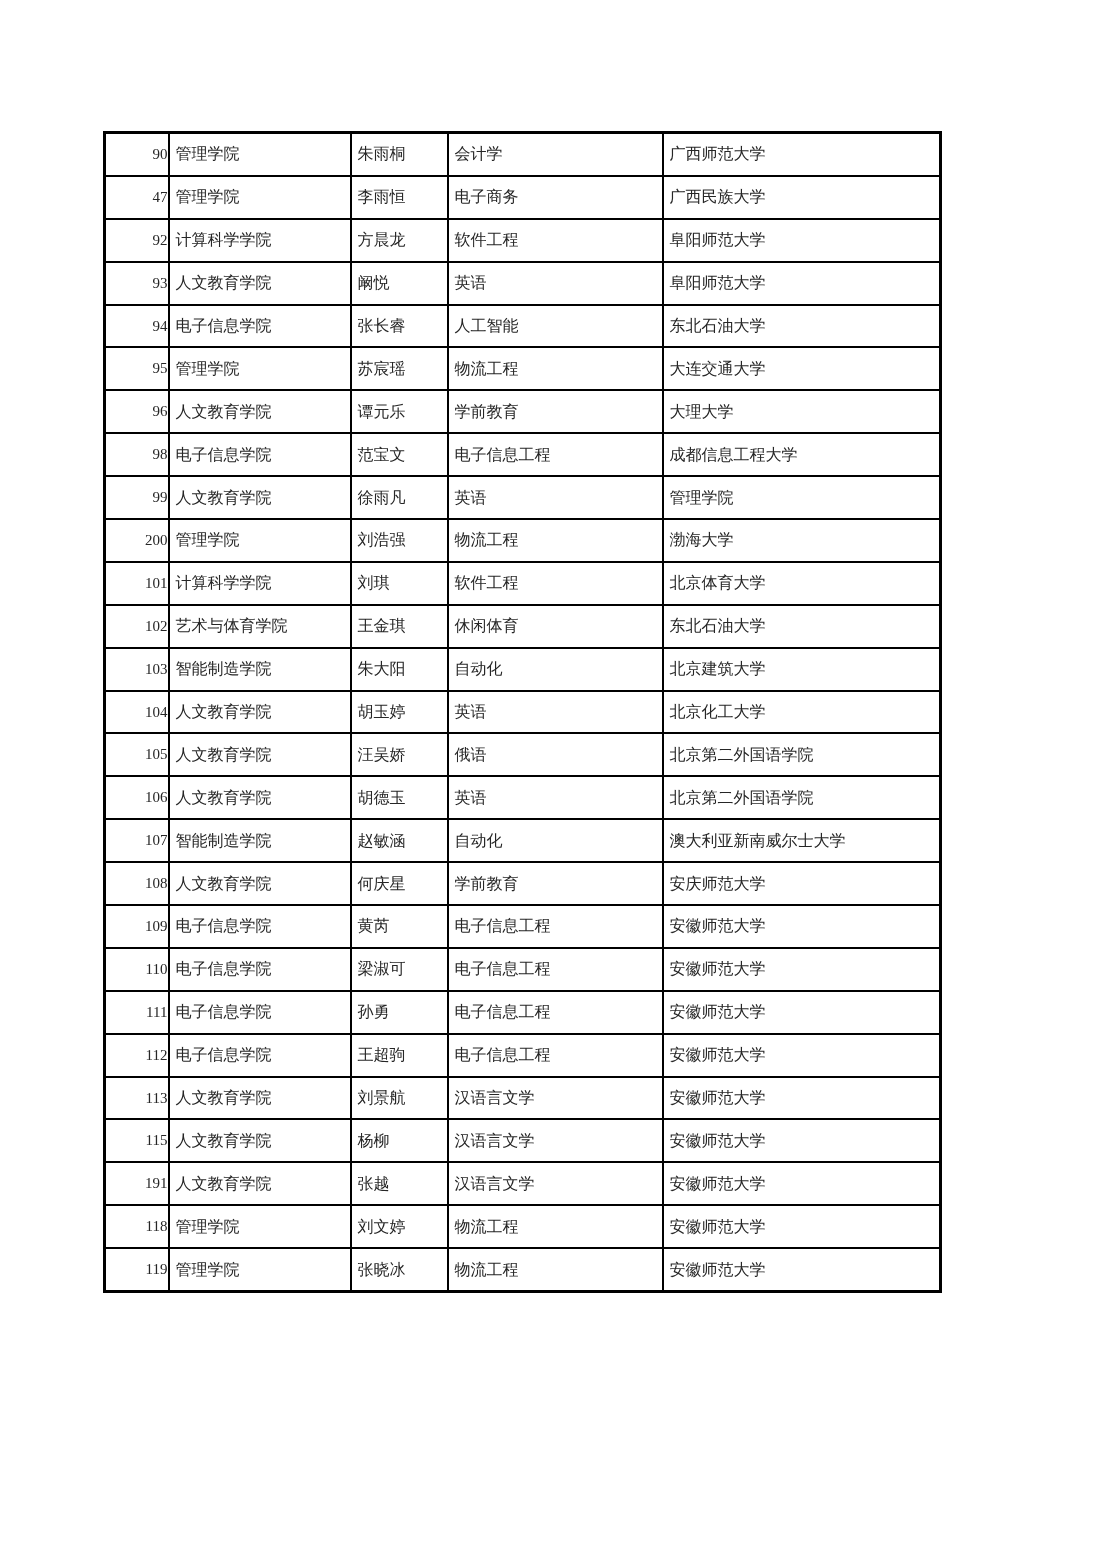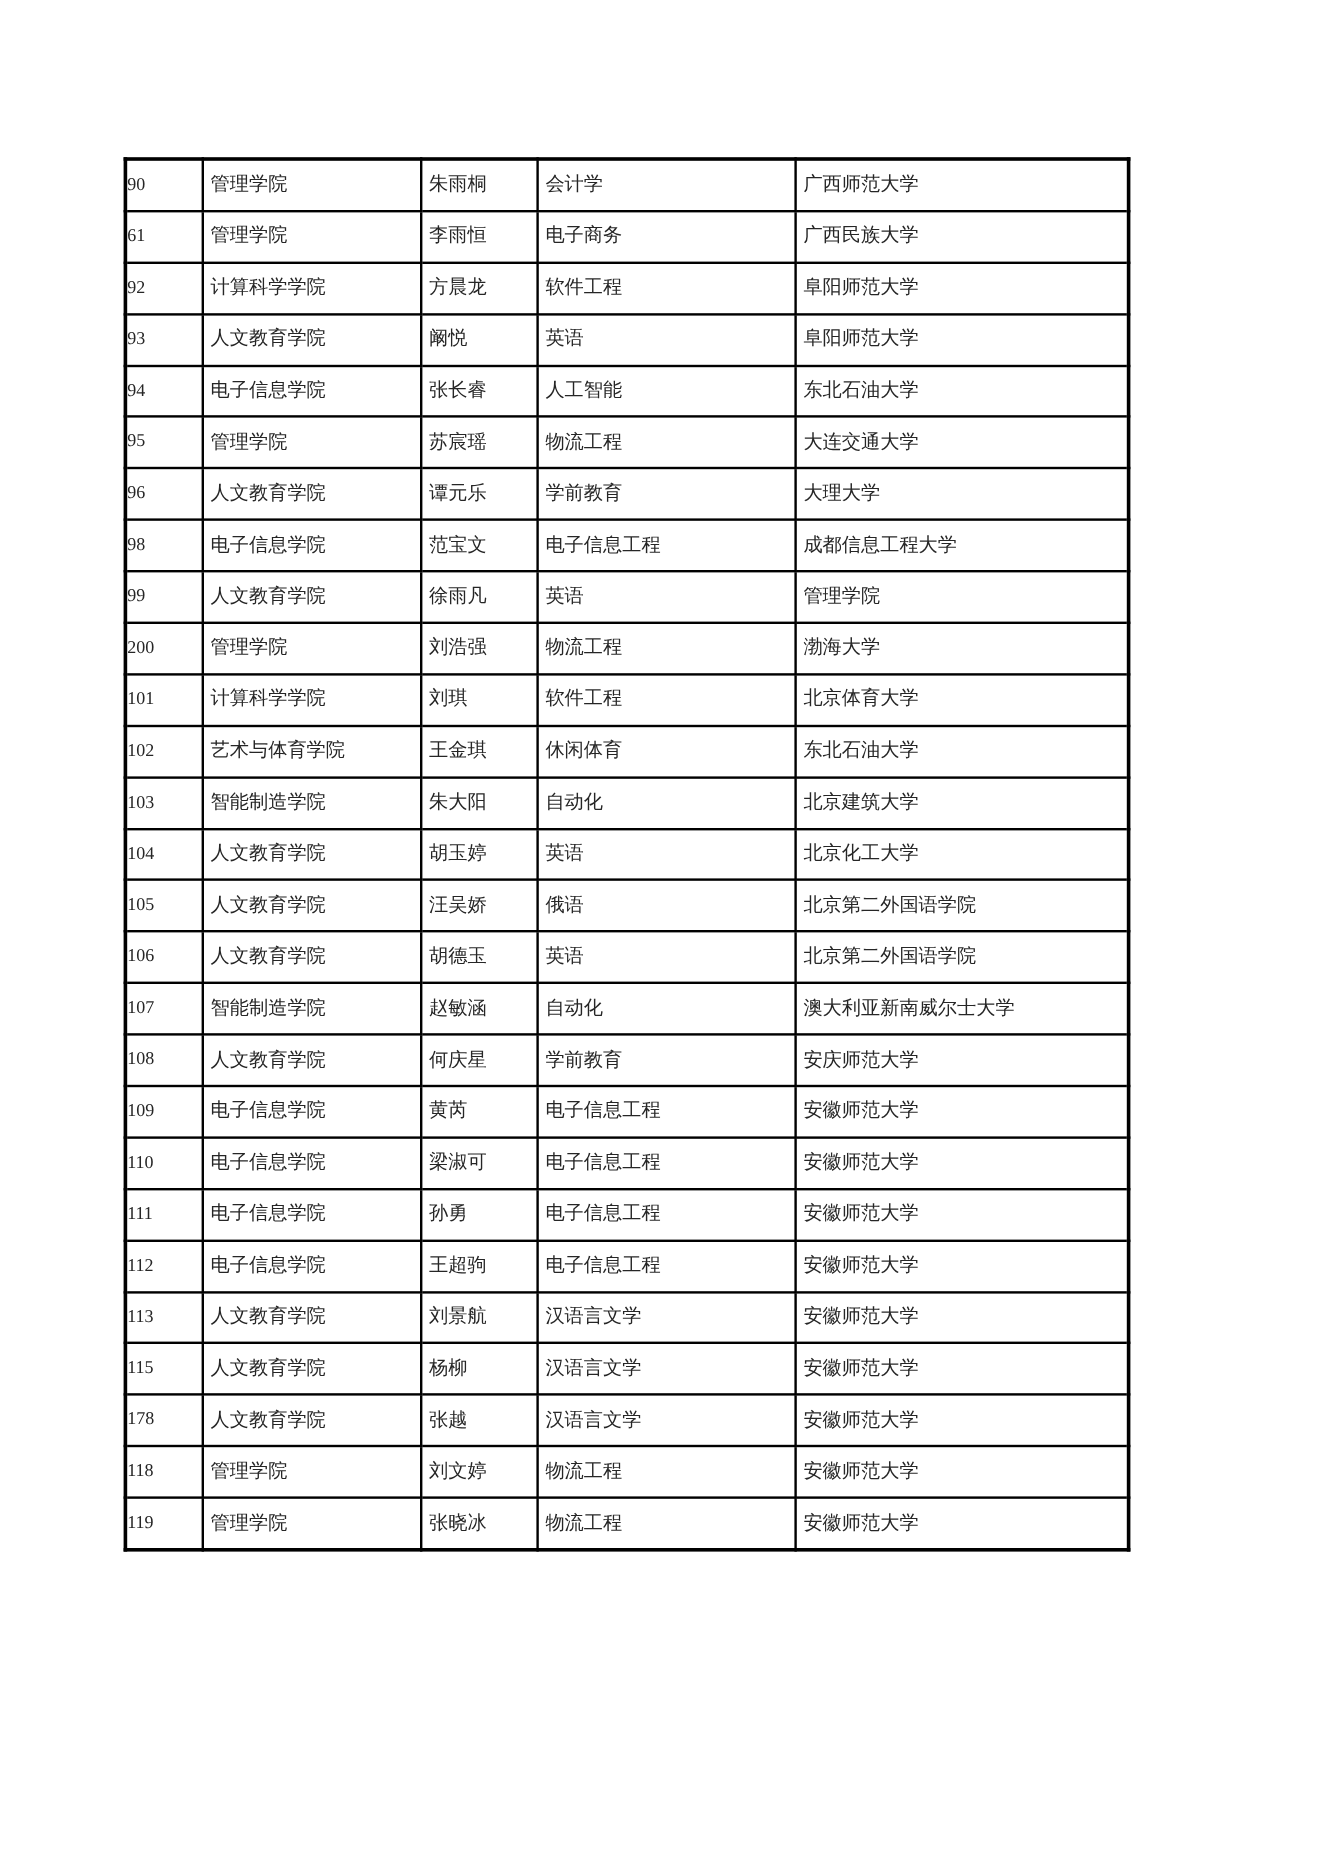--- a/index.html
+++ b/index.html
@@ -36,21 +36,21 @@
     border: 2px solid #000000;
     height: 40.9px;           
     font-size: 16px;
     line-height: 1;
     vertical-align: middle;
     padding: 0 6px;
     white-space: nowrap;
     overflow: hidden;
   }
   table.roster td.col-no {
-    text-align: left;
+    text-align: right;
     padding: 0;
     font-size: 15px;
   }
   col.w-no         { width: 64px; }
   col.w-college    { width: 182px; }
   col.w-name       { width: 97px; }
   col.w-major      { width: 215px; }
   col.w-university { width: 278px; }
 </style>
 </head>
@@ -67,21 +67,21 @@
     </colgroup>
     <tbody>
         <tr>
           <td class="col-no">90</td>
           <td class="col-college">管理学院</td>
           <td class="col-name">朱雨桐</td>
           <td class="col-major">会计学</td>
           <td class="col-university">广西师范大学</td>
         </tr>
         <tr>
-          <td class="col-no">61</td>
+          <td class="col-no">47</td>
           <td class="col-college">管理学院</td>
           <td class="col-name">李雨恒</td>
           <td class="col-major">电子商务</td>
           <td class="col-university">广西民族大学</td>
         </tr>
         <tr>
           <td class="col-no">92</td>
           <td class="col-college">计算科学学院</td>
           <td class="col-name">方晨龙</td>
           <td class="col-major">软件工程</td>
@@ -228,21 +228,21 @@
           <td class="col-university">安徽师范大学</td>
         </tr>
         <tr>
           <td class="col-no">115</td>
           <td class="col-college">人文教育学院</td>
           <td class="col-name">杨柳</td>
           <td class="col-major">汉语言文学</td>
           <td class="col-university">安徽师范大学</td>
         </tr>
         <tr>
-          <td class="col-no">178</td>
+          <td class="col-no">191</td>
           <td class="col-college">人文教育学院</td>
           <td class="col-name">张越</td>
           <td class="col-major">汉语言文学</td>
           <td class="col-university">安徽师范大学</td>
         </tr>
         <tr>
           <td class="col-no">118</td>
           <td class="col-college">管理学院</td>
           <td class="col-name">刘文婷</td>
           <td class="col-major">物流工程</td>

